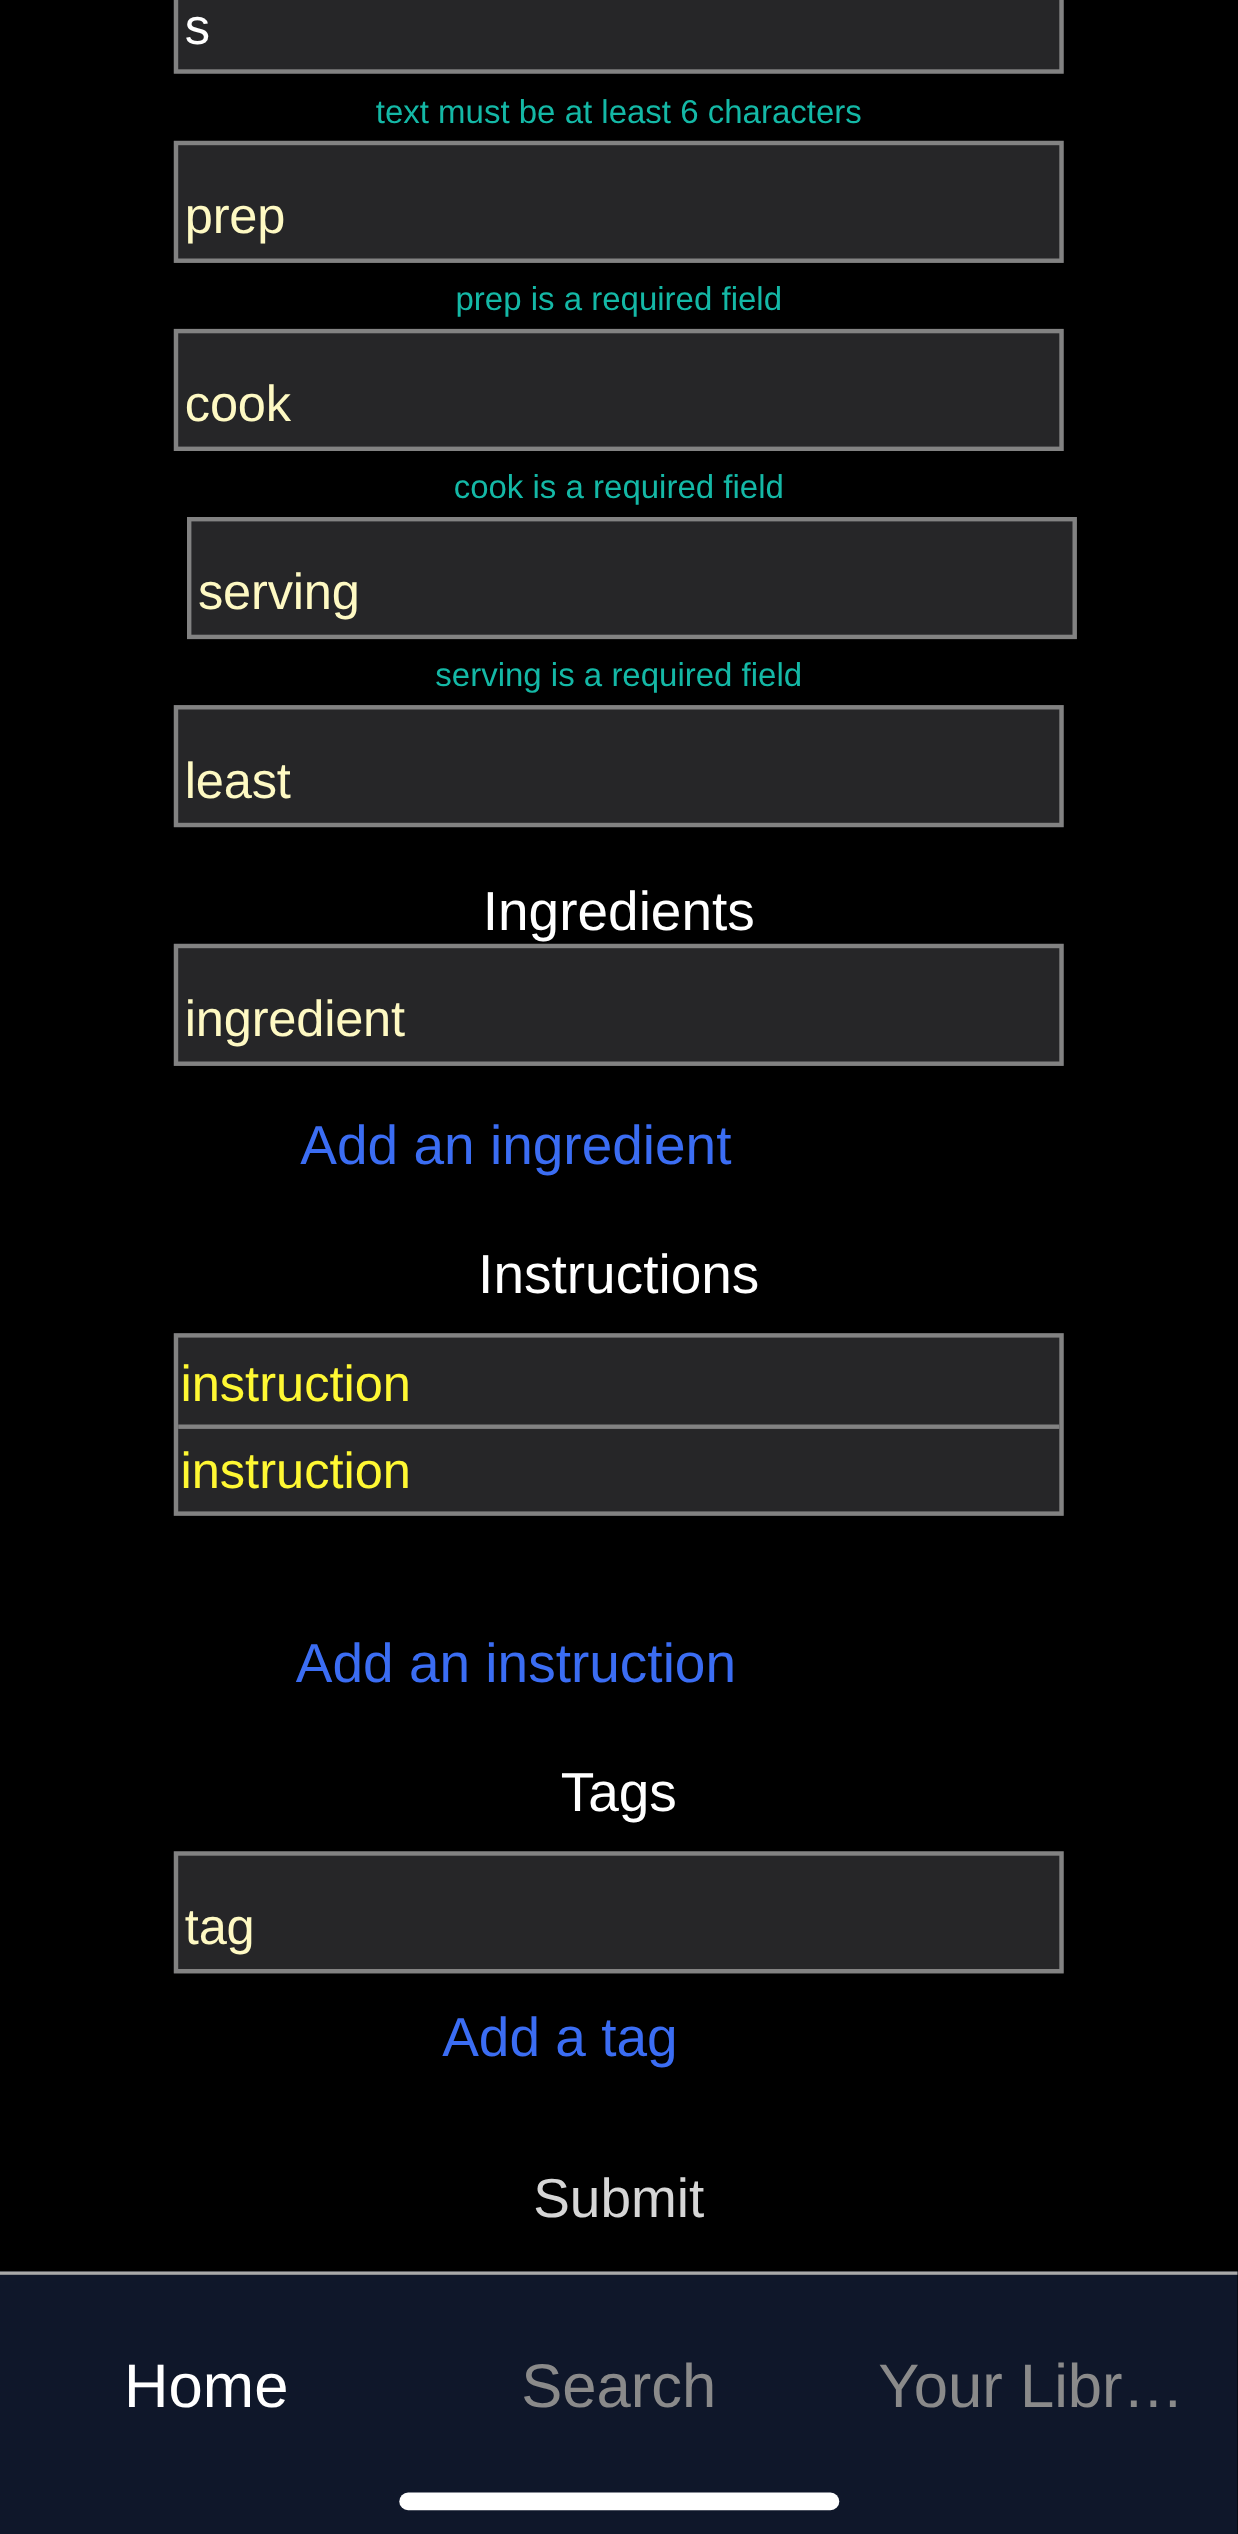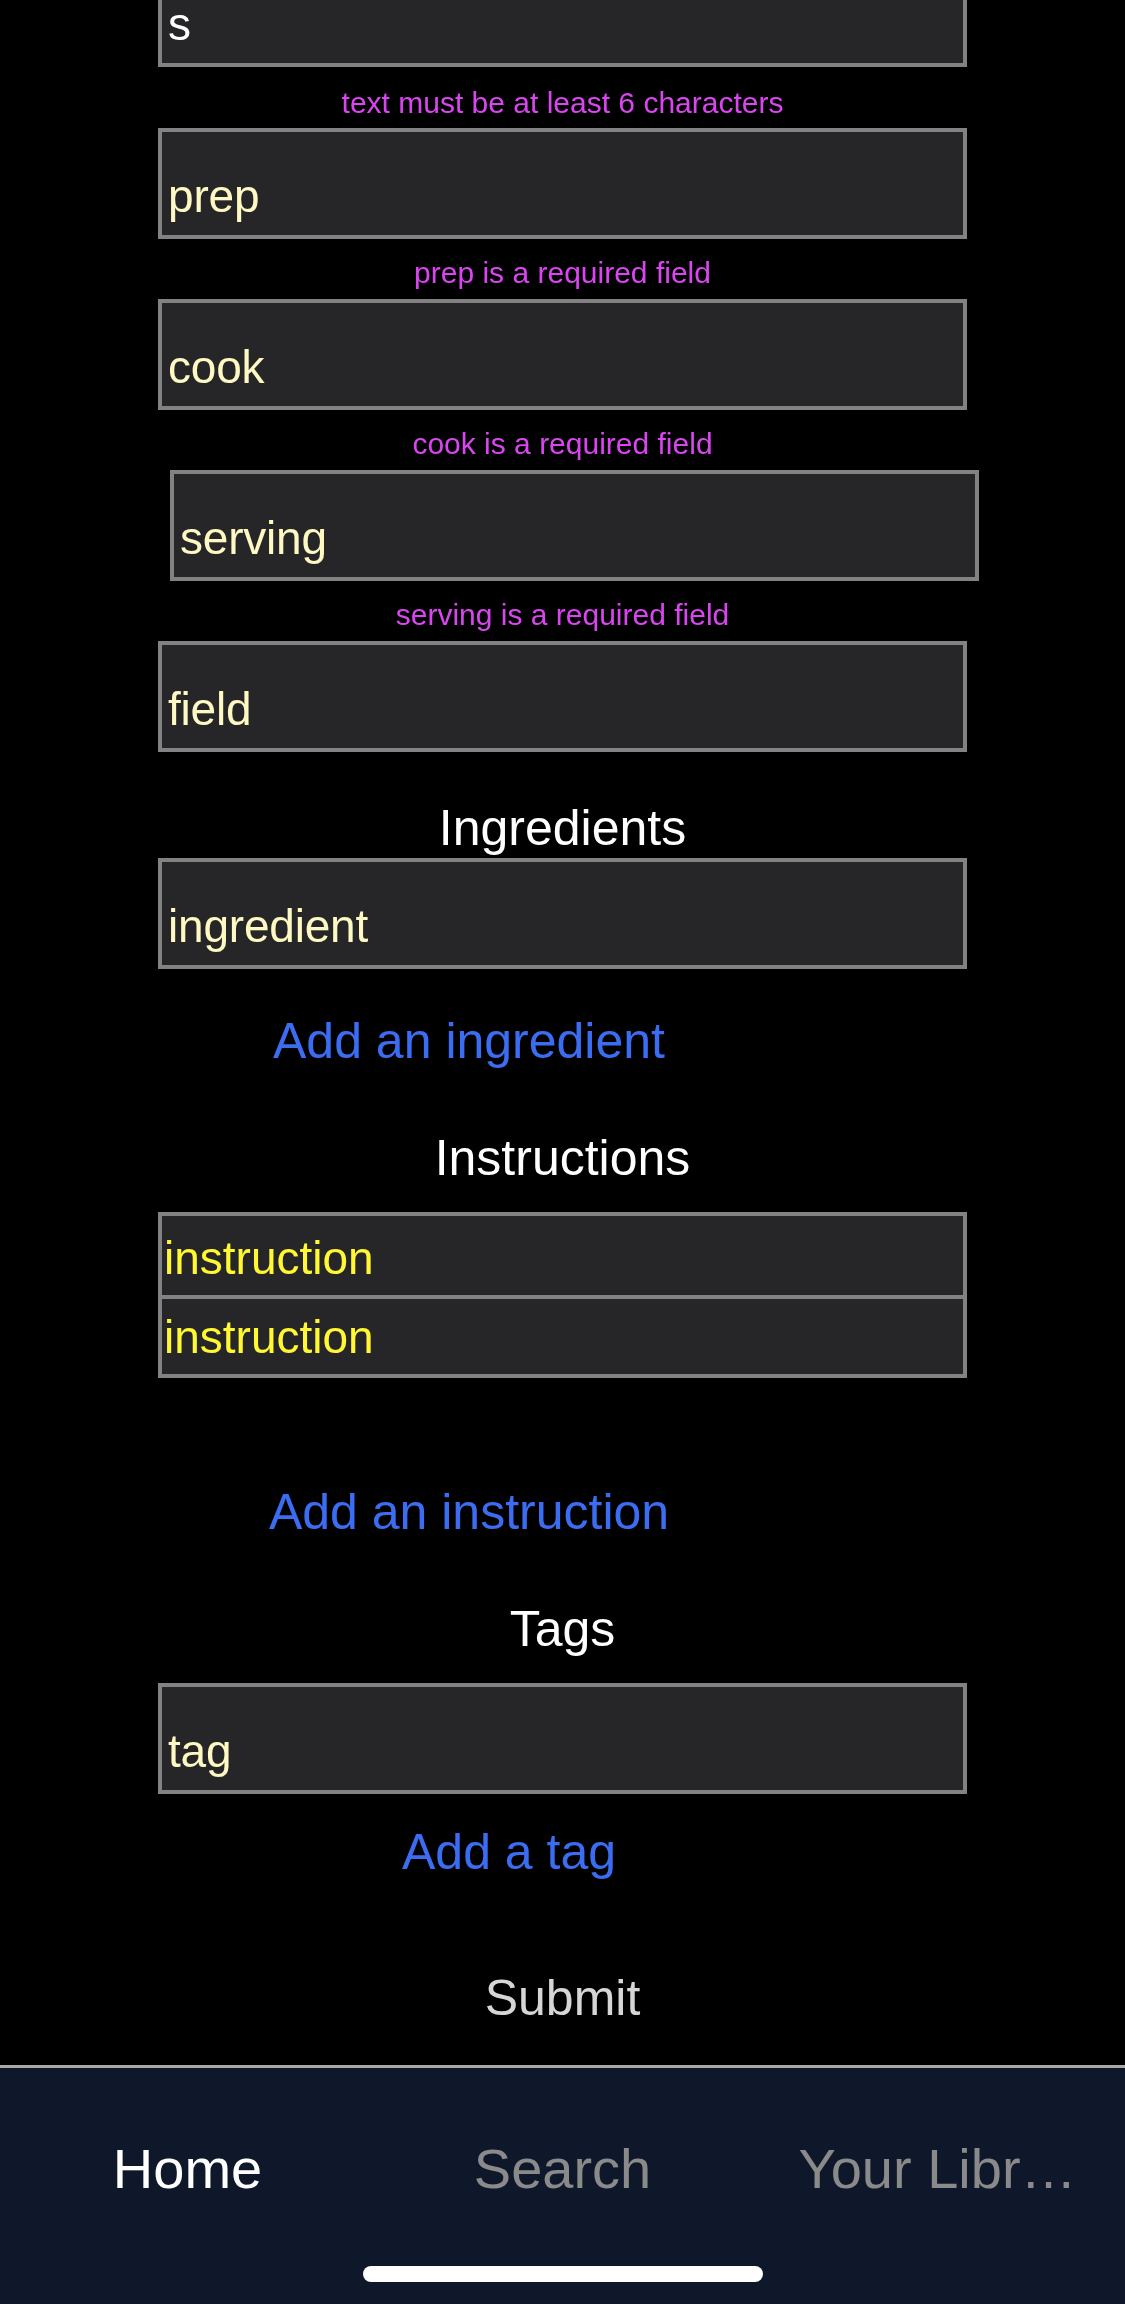--- a/index.html
+++ b/index.html
@@ -50,21 +50,21 @@
     letter-spacing: -0.2px;
   }
   .ph   { color: #fef9c3; }
   .val  { color: #FFFFFF; }
 
   .error-msg {
     position: absolute;
     left: 158px;
     width: 809px;
     text-align: center;
-    color: #d946ef;
+    color: #14b8a6;
     font-size: 30px;
     line-height: 34px;
     white-space: nowrap;
   }
 
   .section-head {
     position: absolute;
     left: 0;
     width: 1125px;
     text-align: center;
@@ -196,21 +196,21 @@
 
   <div class="field-wrap" style="top:470px;padding-left:12px;">
     <div class="text-field" style="height:111px;">
       <span class="ftext ph">serving</span>
     </div>
   </div>
   <div class="error-msg" style="top:598px;">serving is a required field</div>
 
   <div class="field-wrap" style="top:641px;">
     <div class="text-field" style="height:111px;">
-      <span class="ftext ph">field</span>
+      <span class="ftext ph">least</span>
     </div>
   </div>
 
   <div class="section-head" style="top:800px;">Ingredients</div>
 
   <div class="field-wrap" style="top:858px;">
     <div class="text-field" style="height:111px;">
       <span class="ftext ph">ingredient</span>
     </div>
   </div>

